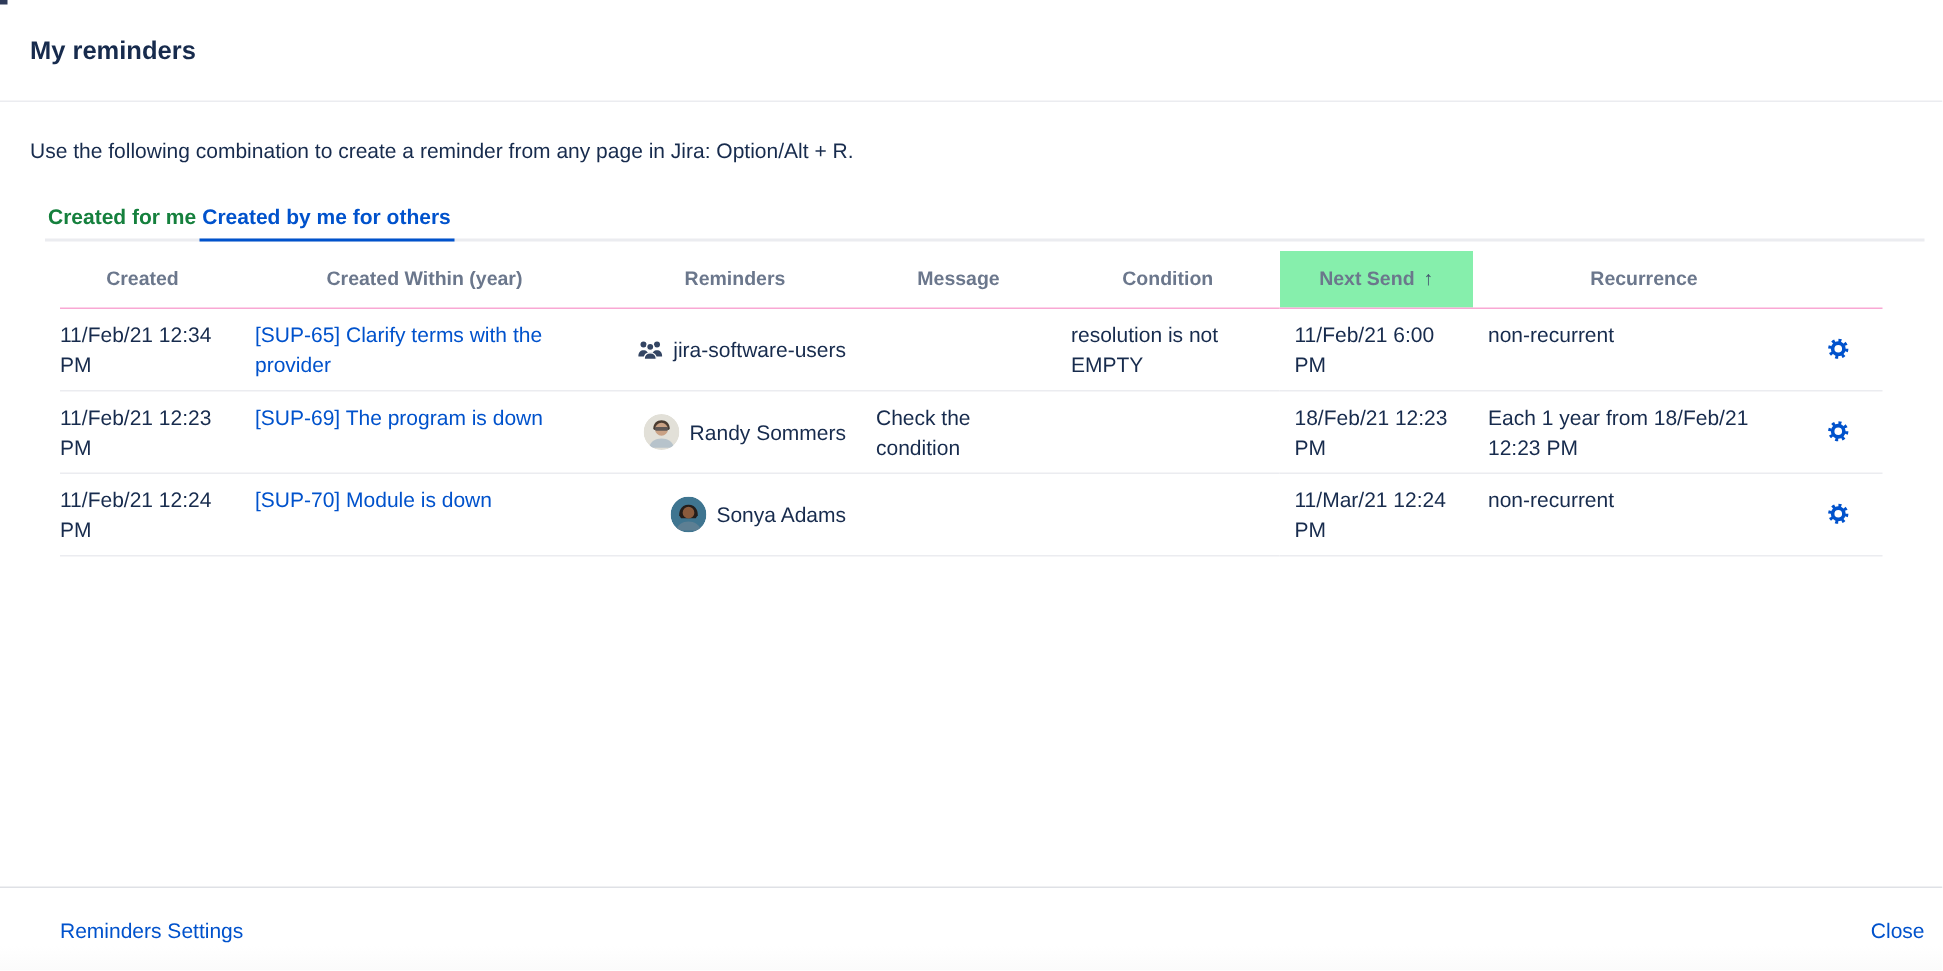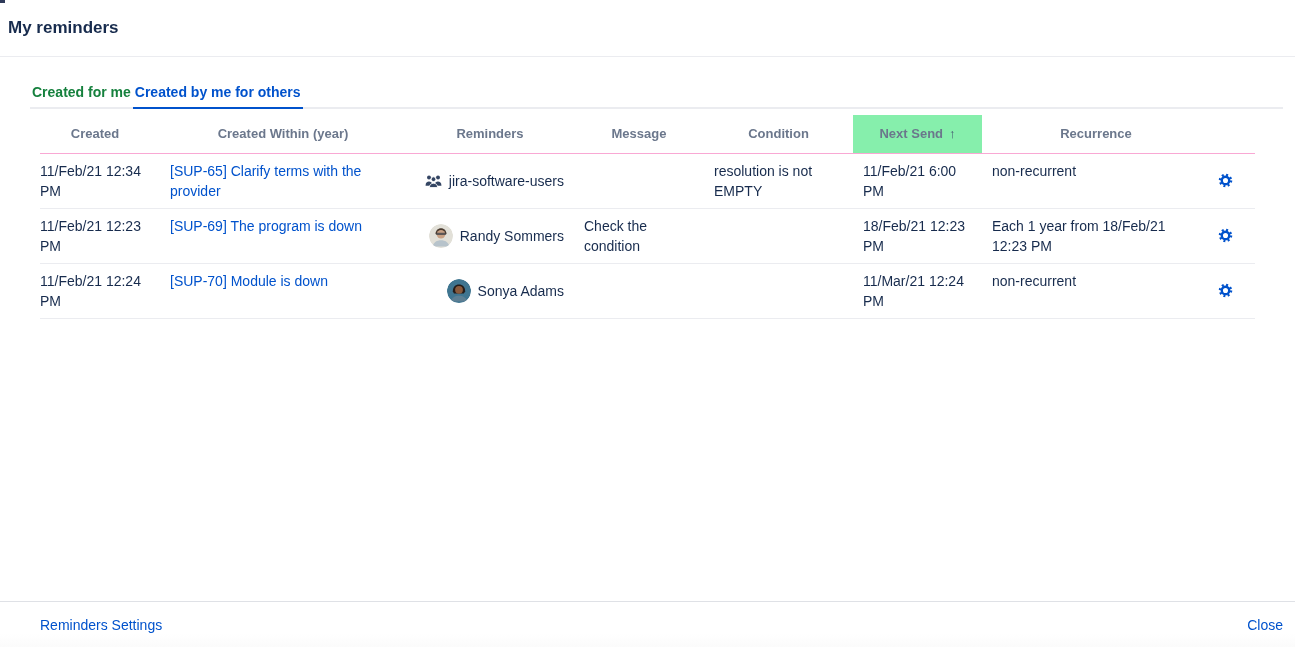--- a/index.html
+++ b/index.html
@@ -13,22 +13,22 @@
     overflow: hidden;
   }
   .corner-artifact {
     position: absolute; top: 0; left: 0;
     width: 5px; height: 3px; background: #2e3a59;
   }
   .dialog { display: flex; flex-direction: column; height: 647px; }
 
   
   .dialog-header {
-    flex: 0 0 auto; height: 57px;
-    padding: 0 8px;
+    flex: 0 0 auto; height: 68px;
+    padding: 0 20px;
     border-bottom: 1px solid #EBECF0;
     display: flex; align-items: center;
   }
   .dialog-title { font-size: 17px; font-weight: 600; color: #172B4D; }
 
   
   .dialog-body { flex: 1 1 auto; padding: 0 20px; overflow: hidden; }
   .instruction { margin: 24px 0 0; font-size: 14px; line-height: 17px; color: #172B4D; }
 
   
@@ -91,41 +91,42 @@
   .avatar-sonya .av-body { fill: #5d7f93; }
 
   
   .gear-button {
     background: none; border: none; padding: 0; margin: 0;
     cursor: pointer; display: block; line-height: 0;
   }
 
   
   .dialog-footer {
-    flex: 0 0 auto; height: 46px;
+    flex: 0 0 auto; height: 56px;
     border-top: 1px solid #DFE1E6;
     display: flex; align-items: center; justify-content: space-between;
     padding: 0 12px 0 40px;
     font-size: 14px;
     background: linear-gradient(to bottom, #ffffff 70%, #fbfbfb 100%);
   }
 </style>
 </head>
 <body>
 
 <div class="corner-artifact"></div>
 
 <div class="dialog">
 
   <div class="dialog-header">
     <span class="dialog-title">My reminders</span>
   </div>
 
   <div class="dialog-body">
 
+    <p class="instruction">Use the following combination to create a reminder from any page in Jira: Option/Alt + R.</p>
 
     <div class="tabs-row">
       <div class="tab">Created for me</div>
       <div class="tab active">Created by me for others</div>
     </div>
 
     <div class="table-wrap">
       <table>
         <colgroup>
           <col style="width:120px">

